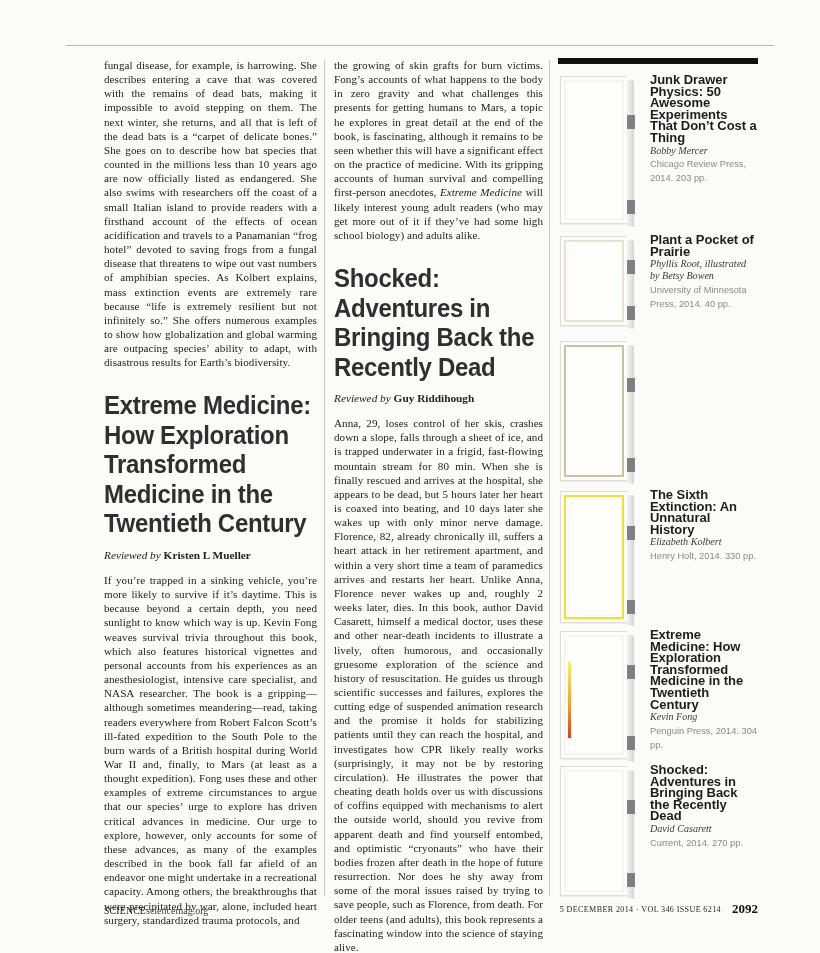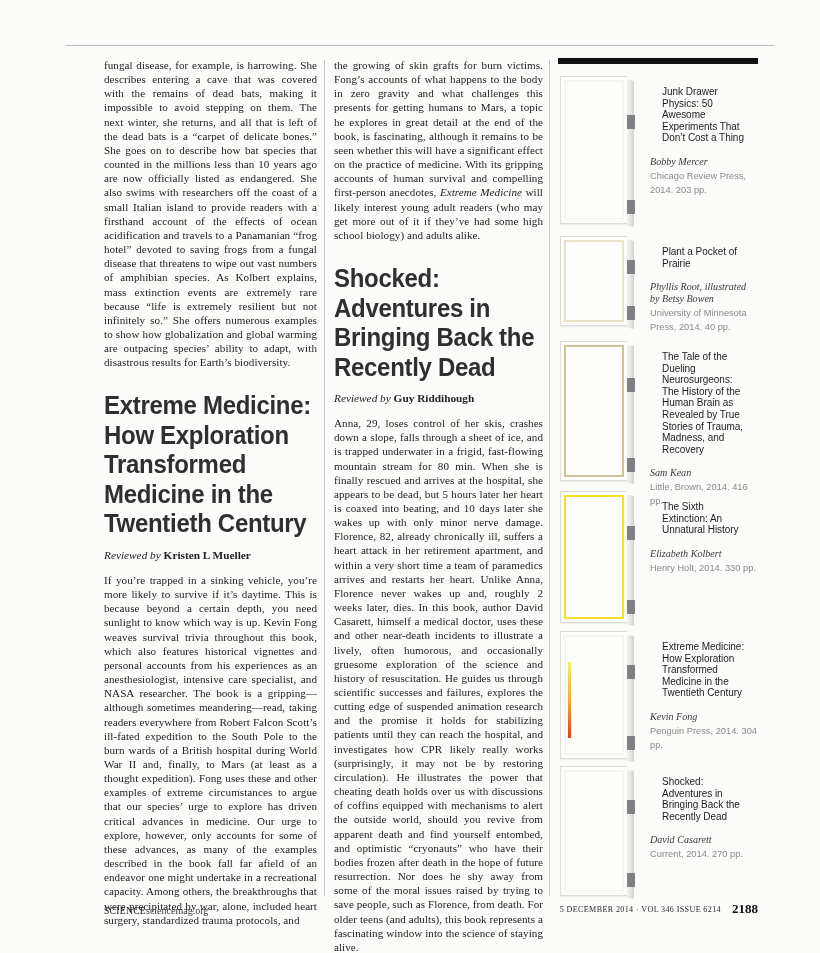--- a/index.html
+++ b/index.html
@@ -176,26 +176,26 @@
     bottom: 16%;
     width: 3px;
   }
 
   .meta {
     flex: 1 1 auto;
     padding-top: 2px;
   }
   .b-title {
     font-family: "Liberation Sans Narrow", "Liberation Sans", sans-serif;
-    font-size: 10px;
+    font-size: 13px;
     line-height: 11.6px;
-    font-weight: normal;
+    font-weight: bold;
     color: #1d1d1d;
     letter-spacing: -0.004em;
-    margin: 12px;
+    margin: 0;
   }
   .b-author {
     font-family: "Liberation Serif", serif;
     font-style: italic;
     font-size: 10.1px;
     line-height: 11.9px;
     color: #3a3a3a;
     margin: 1px 0 0 0;
   }
   .b-pub {
@@ -334,25 +334,20 @@
       <div class="book" style="position: absolute; top: 265px; left: 0px;">
         <div class="book-inner">
           <div class="cover-wrap">
             <div class="cover" style="height: 140px;">
               <div class="face" style="border-color: rgb(205, 194, 154);"></div>
               <div class="spine"></div>
               <div class="clasp top"></div>
               <div class="clasp bot"></div>
             </div>
           </div>
-          <div class="meta">
-            <div class="b-title">The Tale of the Dueling Neurosurgeons: The History of the Human Brain as Revealed by True Stories of Trauma, Madness, and Recovery</div>
-            <div class="b-author">Sam Kean</div>
-            <div class="b-pub">Little, Brown, 2014. 416 pp.</div>
-          </div>
         </div>
       </div>
       <div class="book" style="position: absolute; top: 415px; left: 0px;">
         <div class="book-inner">
           <div class="cover-wrap">
             <div class="cover" style="height: 132px;">
               <div class="face" style="border-color: rgb(242, 224, 44);"></div>
               <div class="spine"></div>
               <div class="clasp top"></div>
               <div class="clasp bot"></div>
@@ -401,17 +396,17 @@
         </div>
       </div>
     </div>
 
   <div class="footer">
     <div class="foot-left">
       <span class="foot-brand">SCIENCE</span><span class="foot-url">sciencemag.org</span>
     </div>
     <div class="foot-right">
       <span class="foot-issue">5 DECEMBER 2014 · VOL 346 ISSUE 6214</span>
-      <span class="foot-page">2188</span>
+      <span class="foot-page">2092</span>
     </div>
   </div>
 
 </div>
 
 </body></html>

